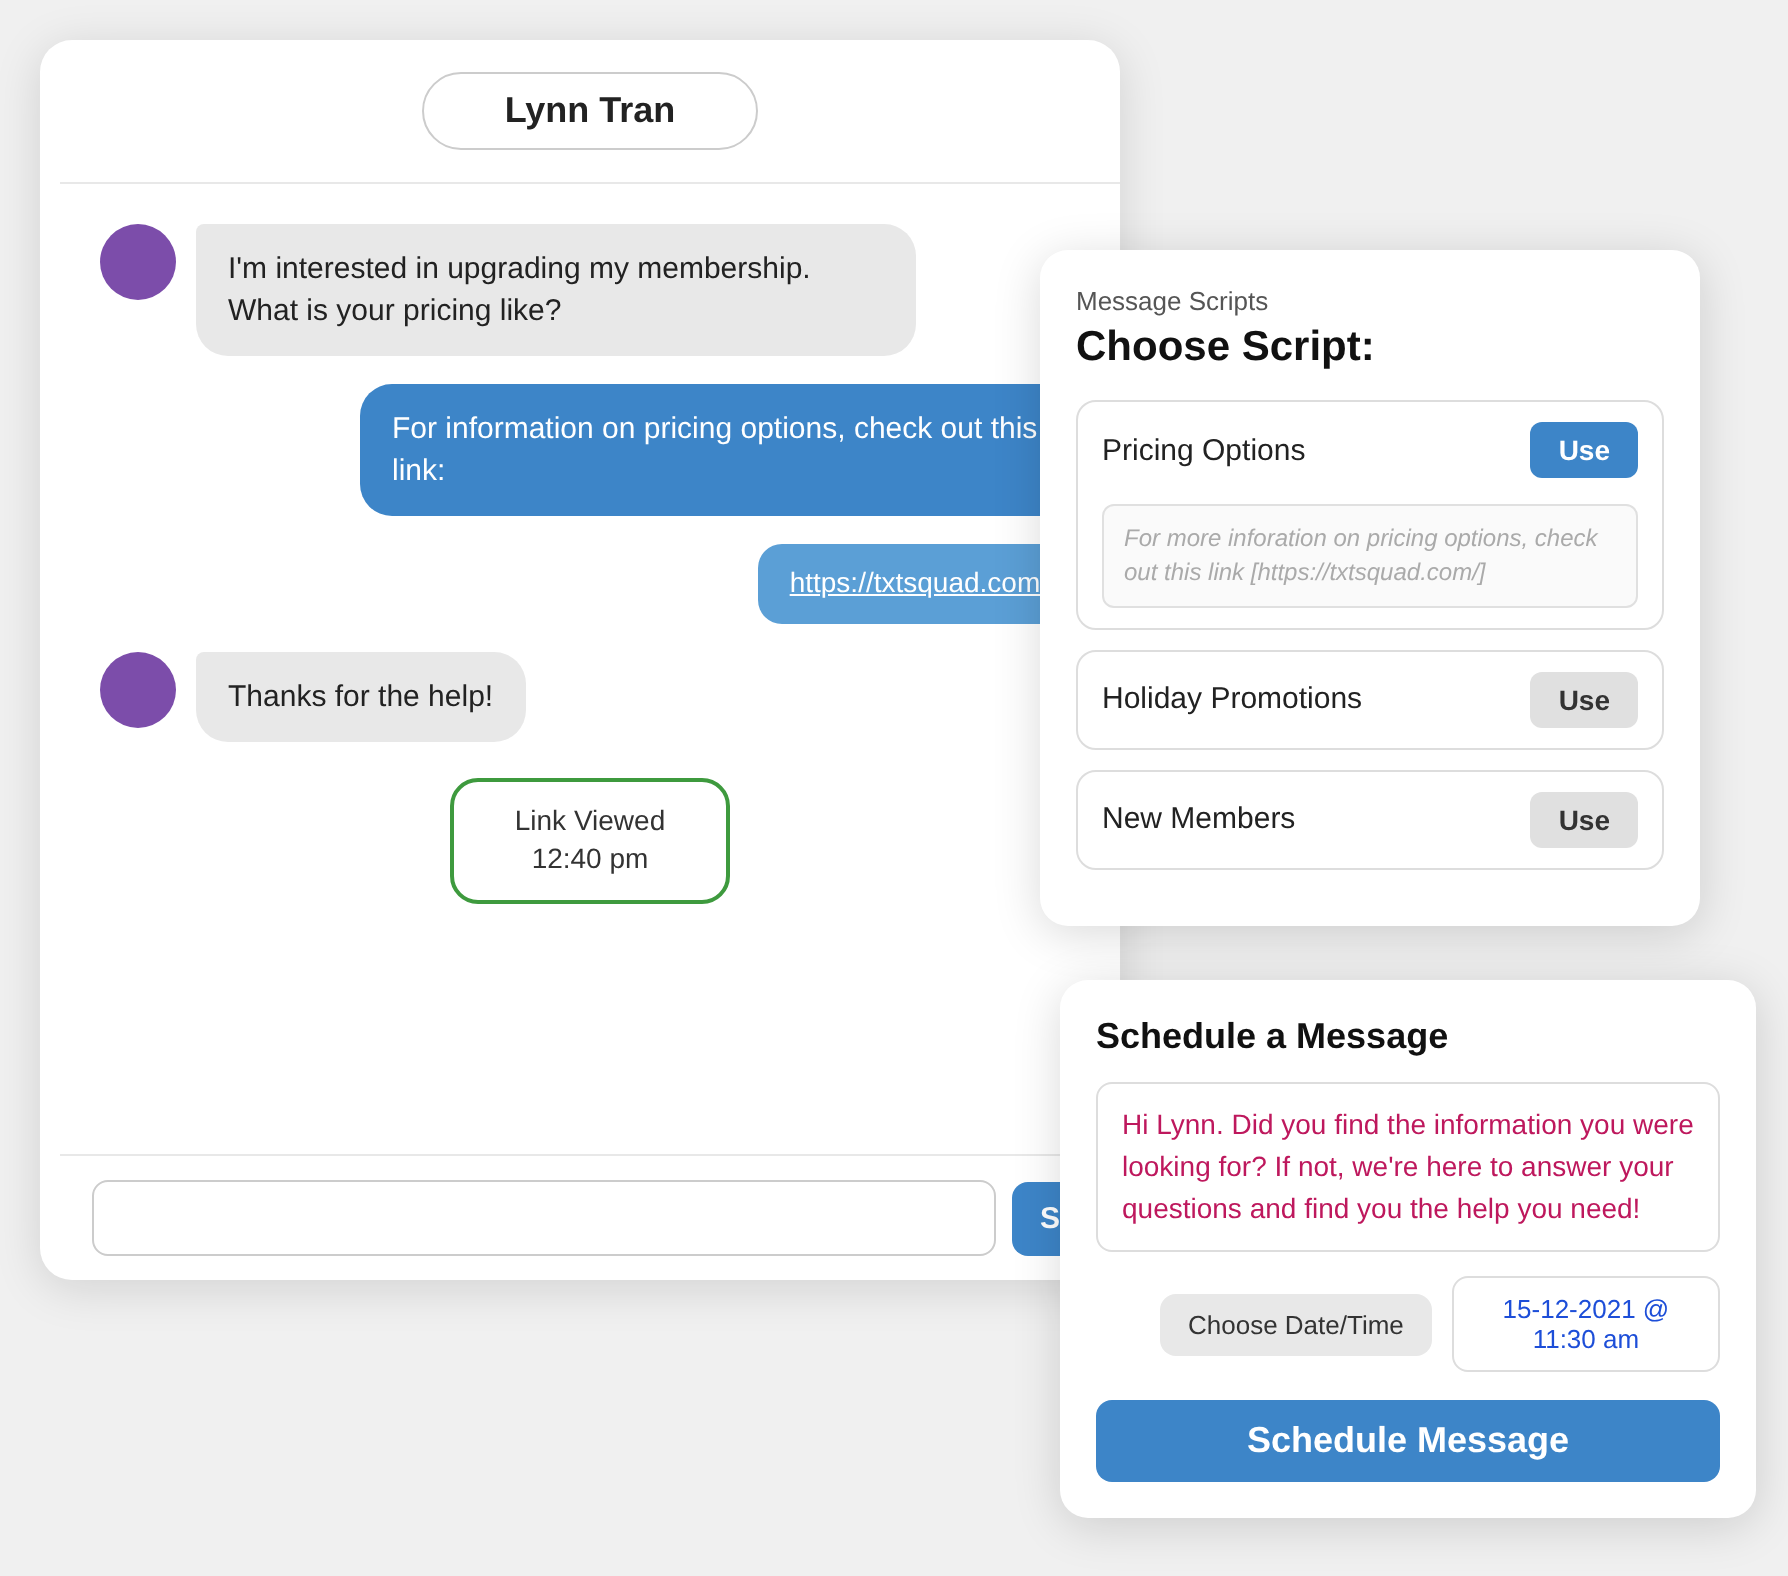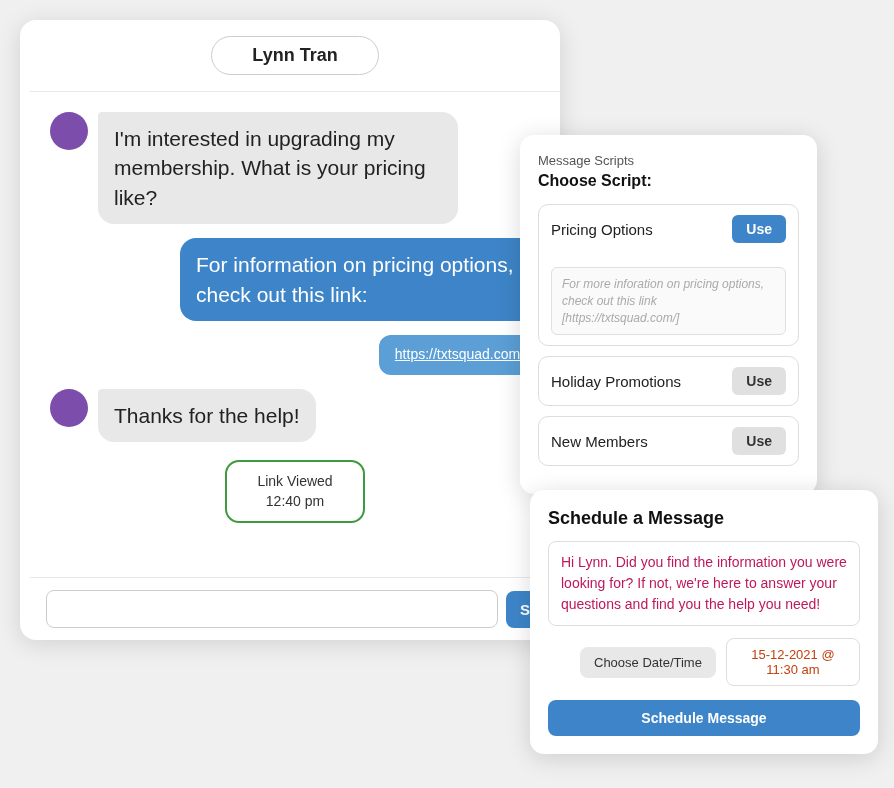--- a/index.html
+++ b/index.html
@@ -72,21 +72,21 @@
       height: 38px;
       border-radius: 50%;
       background: #7c4daa;
       flex-shrink: 0;
     }
 
     .bubble {
       max-width: 360px;
       padding: 12px 16px;
       border-radius: 16px;
-      font-size: 21px;
+      font-size: 15px;
       line-height: 1.4;
     }
 
     .bubble.received {
       background: #e8e8e8;
       color: #222;
       border-top-left-radius: 4px;
     }
 
     .bubble.sent {
@@ -144,39 +144,39 @@
       border-radius: 8px;
       padding: 10px 14px;
       font-size: 15px;
       font-weight: 700;
       cursor: pointer;
     }
 
     
     .scripts-panel {
       position: absolute;
-      top: 135px;
+      top: 125px;
       left: 520px;
-      width: 297px;
+      width: 330px;
       background: #fff;
       border-radius: 14px;
       box-shadow: 0 4px 24px rgba(0,0,0,0.15);
       padding: 18px 18px 18px;
       z-index: 10;
     }
 
     .scripts-panel-title {
       font-size: 13px;
       color: #555;
       margin-bottom: 4px;
       font-weight: 500;
     }
 
     .scripts-panel-heading {
-      font-size: 16px;
+      font-size: 21px;
       font-weight: 800;
       color: #111;
       margin-bottom: 14px;
     }
 
     .script-item {
       border: 1.5px solid #ddd;
       border-radius: 10px;
       padding: 10px 12px;
       margin-bottom: 10px;
@@ -223,21 +223,21 @@
 
     .script-preview {
       font-size: 12px;
       color: #aaa;
       font-style: italic;
       line-height: 1.4;
       border: 1px solid #e0e0e0;
       border-radius: 6px;
       padding: 8px 10px;
       background: #fafafa;
-      margin-top: 24px;
+      margin-top: 13px;
     }
 
     
     .schedule-panel {
       position: absolute;
       top: 490px;
       left: 530px;
       width: 348px;
       background: #fff;
       border-radius: 14px;
@@ -277,35 +277,35 @@
       border-radius: 8px;
       padding: 8px 14px;
       font-size: 13px;
       color: #333;
       cursor: pointer;
       white-space: nowrap;
     }
 
     .schedule-date-value {
       font-size: 13px;
-      color: #c2410c;
+      color: #1d4ed8;
       border: 1.5px solid #ddd;
       border-radius: 8px;
       padding: 8px 12px;
       flex: 1;
       text-align: center;
     }
 
     .schedule-submit-btn {
       background: #3d85c8;
       color: #fff;
       border: none;
       border-radius: 8px;
       padding: 10px 18px;
-      font-size: 14px;
+      font-size: 18px;
       font-weight: 700;
       cursor: pointer;
       width: 100%;
     }
   </style>
 </head>
 <body>
 
 <div class="chat-panel">
   <div class="chat-header">

